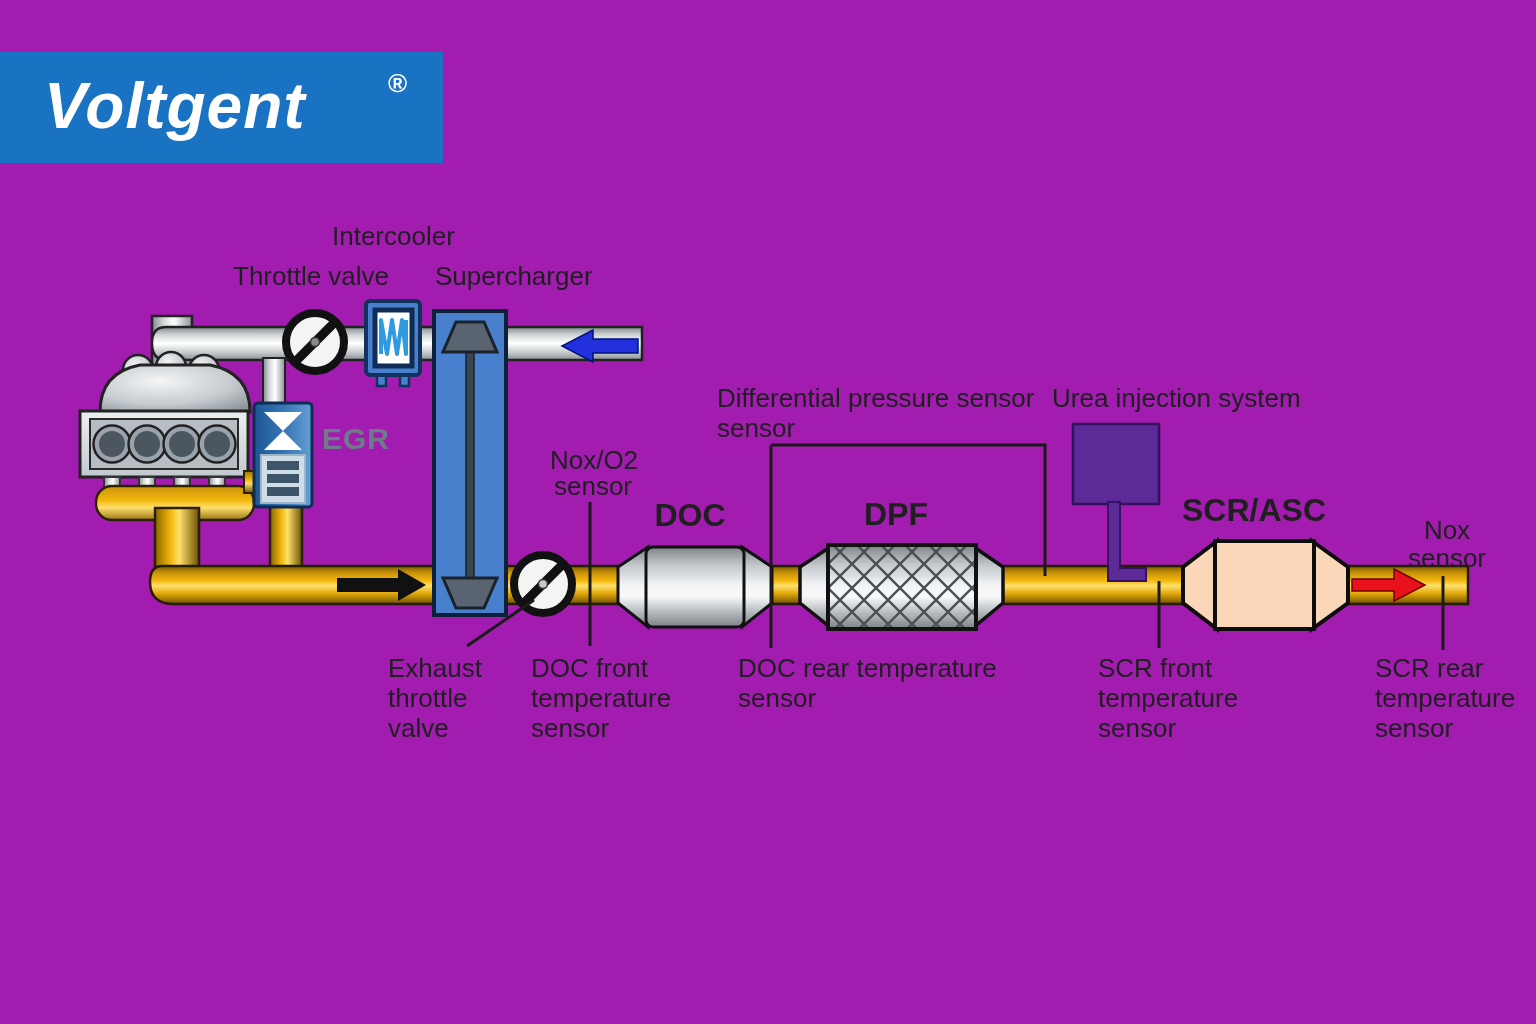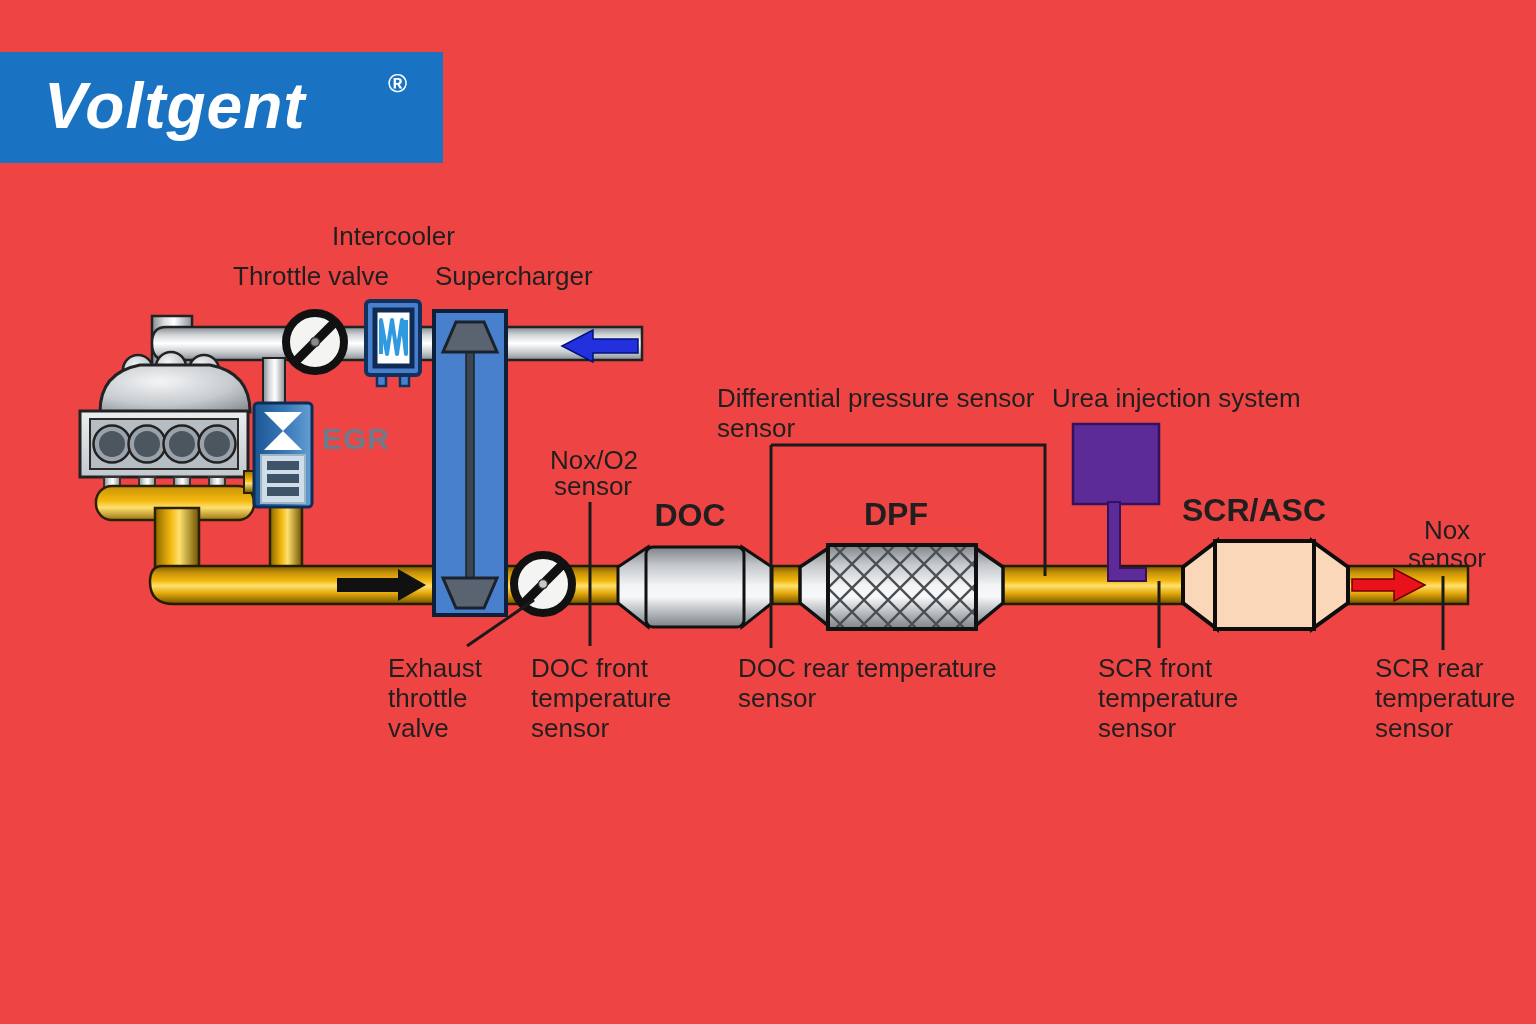--- a/index.html
+++ b/index.html
@@ -1,17 +1,17 @@
 <!DOCTYPE html>
 <html><head>
 <meta charset="utf-8">
 <style>
   html,body{margin:0;padding:0;background:#e9eaec;}
   .stage{
-    position:relative;width:1536px;height:1024px;background:#ef4444;overflow:hidden;
+    position:relative;width:1536px;height:1024px;background:#a21caf;overflow:hidden;
     font-family:"Liberation Sans","DejaVu Sans",sans-serif;
   }
   svg{position:absolute;left:0;top:0;}
   text{font-family:"Liberation Sans","DejaVu Sans",sans-serif;fill:#1f1f1f;}
   .lbl{font-size:26px;}
   .lbl-bold{font-size:32px;font-weight:700;}
   .egr-lbl{font-size:30px;font-weight:700;fill:#6e7b8a;letter-spacing:1px;}
   .logo-text{font-size:64px;font-weight:800;font-style:italic;fill:#ffffff;letter-spacing:1px;}
   .logo-reg{font-size:26px;font-weight:700;fill:#ffffff;}
   .leader{stroke:#1a1a1a;stroke-width:3;fill:none;}

